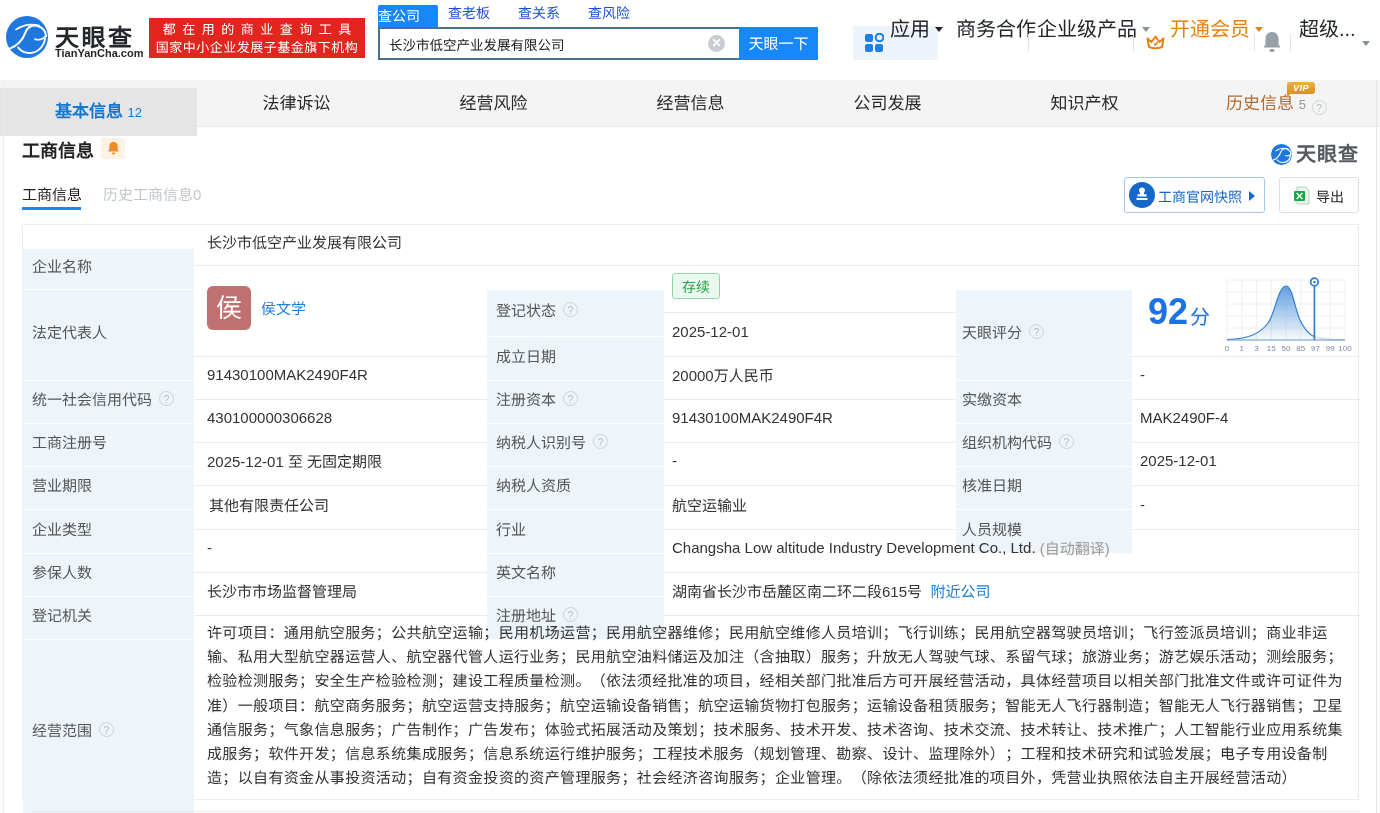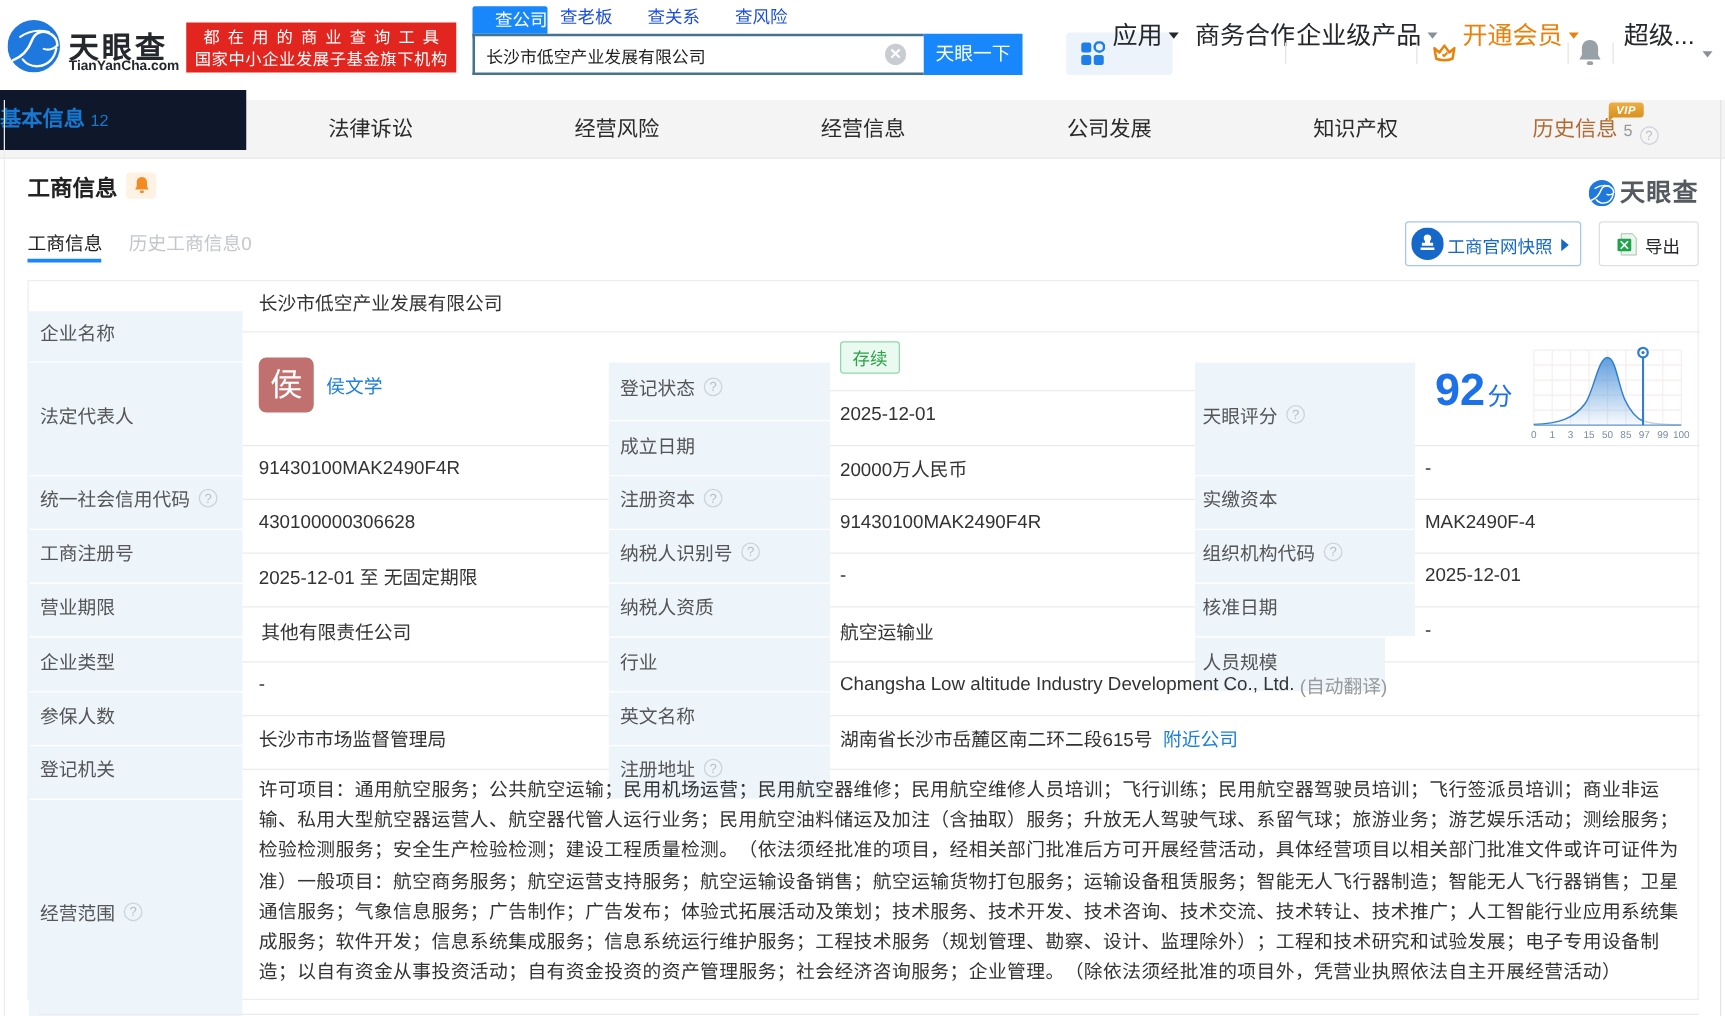--- a/index.html
+++ b/index.html
@@ -10,34 +10,34 @@
 #page { position:relative; width:1380px; height:813px; background:#fff; }
 
 
 #hdr { position:absolute; left:0; top:0; width:1380px; height:80px; background:#fff; }
 .logo-txt { position:absolute; left:55px; top:18px; font-size:24px; font-weight:bold; color:#24272b; letter-spacing:2.5px; }
 .logo-sub { position:absolute; left:55px; top:47px; font-size:11px; font-weight:bold; color:#24272b; letter-spacing:0px; }
 #redbox { position:absolute; left:149px; top:18px; width:216px; height:40px; background:#e2251f; color:#fff; text-align:center; }
 #redbox .l1 { margin-top:4px; font-size:13px; line-height:15px; letter-spacing:6.5px; text-indent:6.5px; }
 #redbox .l2 { margin-top:3px; font-size:13px; line-height:15px; letter-spacing:0.5px; }
 .stab { position:absolute; top:3px; height:20px; line-height:20px; font-size:14px; color:#1d4ed8; }
-#stab-active { position:absolute; left:378px; top:5px; width:60px; height:26px; background:#1787fb; color:#fff; font-size:14px; text-align:right; line-height:23px; border-radius:2px 2px 0 0; }
+#stab-active { position:absolute; left:378px; top:5px; width:60px; height:26px; background:#1787fb; color:#fff; font-size:14px; text-align:left; line-height:23px; border-radius:2px 2px 0 0; }
 #sinput { position:absolute; left:378px; top:27px; width:361px; height:33px; background:#fff; border:2px solid #44738e; border-right:none; }
 #sinput .txt { position:absolute; left:9px; top:5px; font-size:13.5px; color:#222; }
 #sclear { position:absolute; left:708px; top:35px; width:17px; height:17px; border-radius:50%; background:#c9cdd1; color:#fff; font-size:12px; font-weight:bold; text-align:center; line-height:17px; }
 #sbtn { position:absolute; left:739px; top:27px; width:79px; height:33px; background:#1787fb; color:#fff; font-size:15px; text-align:center; line-height:33px; }
 .hmenu { position:absolute; top:17px; height:24px; line-height:24px; font-size:20px; color:#24272b; }
 .hsep { position:absolute; top:34px; width:1px; height:17px; background:#e3e3e3; }
 #appchip { position:absolute; left:853px; top:26px; width:85px; height:34px; background:#edf3fa; border-radius:3px; }
 .caret { display:inline-block; width:0; height:0; border-left:4.5px solid transparent; border-right:4.5px solid transparent; border-top:5.5px solid #24272b; vertical-align:middle; margin-left:5px; margin-bottom:2px; }
 
 
 #navbar { position:absolute; left:0; top:80px; width:1380px; height:47px; background:#f4f4f4; border-bottom:1px solid #e9e9e9; }
 .ntab { position:absolute; top:80px; height:47px; line-height:47px; text-align:center; font-size:17px; color:#2a2a2a; }
-#ntab1 { position:absolute; left:0; top:72px; width:197px; height:48px; background:#0f172a; line-height:47px; }
+#ntab1 { position:absolute; left:0; top:88px; width:197px; height:48px; background:#e5e5e5; text-align:center; line-height:47px; }
 #ntab1 b { color:#1778d2; font-size:17px; }
 #ntab1 span { color:#1778d2; font-size:13px; }
 
 
 #sec-title { position:absolute; left:22px; top:136px; font-size:18px; font-weight:bold; color:#222; }
 #bellchip { position:absolute; left:101px; top:138px; width:24px; height:21px; background:#fdf2e3; border-radius:3px; text-align:center; }
 #minilogo { position:absolute; left:1271px; top:138px; }
 #subtab1 { position:absolute; left:22px; top:183px; font-size:15px; color:#222; }
 #subtab1 .ul { position:absolute; left:0; top:24px; width:59px; height:3px; background:#1787fb; }
 #subtab2 { position:absolute; left:103px; top:183px; font-size:15px; color:#c3c7cb; }
@@ -234,21 +234,21 @@
   <div class="val" style="padding-left:13px;left:171px;top:218px;width:293px;height:42px">2025-12-01 至 无固定期限</div>
   <div class="lab" style="left:464px;top:218px;width:177px;height:42px">纳税人资质</div>
   <div class="val" style="left:641px;top:218px;width:292px;height:42px">-</div>
   <div class="lab" style="left:933px;top:218px;width:176px;height:42px;padding-left:6px">核准日期</div>
   <div class="val" style="left:1109px;top:218px;width:228px;height:42px">2025-12-01</div>
 
   <div class="lab" style="left:0;top:261px;width:171px;height:43px">企业类型</div>
   <div class="val" style="padding-left:15px;left:171px;top:261px;width:293px;height:43px">其他有限责任公司</div>
   <div class="lab" style="left:464px;top:261px;width:177px;height:43px">行业</div>
   <div class="val" style="left:641px;top:261px;width:292px;height:43px">航空运输业</div>
-  <div class="lab" style="left:933px;top:261px;width:152px;height:43px;padding-left:6px">人员规模</div>
+  <div class="lab" style="left:933px;top:261px;width:176px;height:43px;padding-left:6px">人员规模</div>
   <div class="val" style="left:1109px;top:261px;width:228px;height:43px">-</div>
 
   <div class="lab" style="left:0;top:305px;width:171px;height:42px">参保人数</div>
   <div class="val" style="padding-left:13px;left:171px;top:305px;width:293px;height:42px">-</div>
   <div class="lab" style="left:464px;top:305px;width:177px;height:42px">英文名称</div>
   <div class="val" style="left:641px;top:305px;width:696px;height:42px">Changsha Low altitude Industry Development Co., Ltd.&nbsp;<span style="color:#999">(自动翻译)</span></div>
 
   <div class="lab" style="left:0;top:348px;width:171px;height:42px">登记机关</div>
   <div class="val" style="padding-left:13px;left:171px;top:348px;width:293px;height:42px">长沙市市场监督管理局</div>
   <div class="lab" style="left:464px;top:348px;width:177px;height:42px">注册地址<span class="qm">?</span></div>

